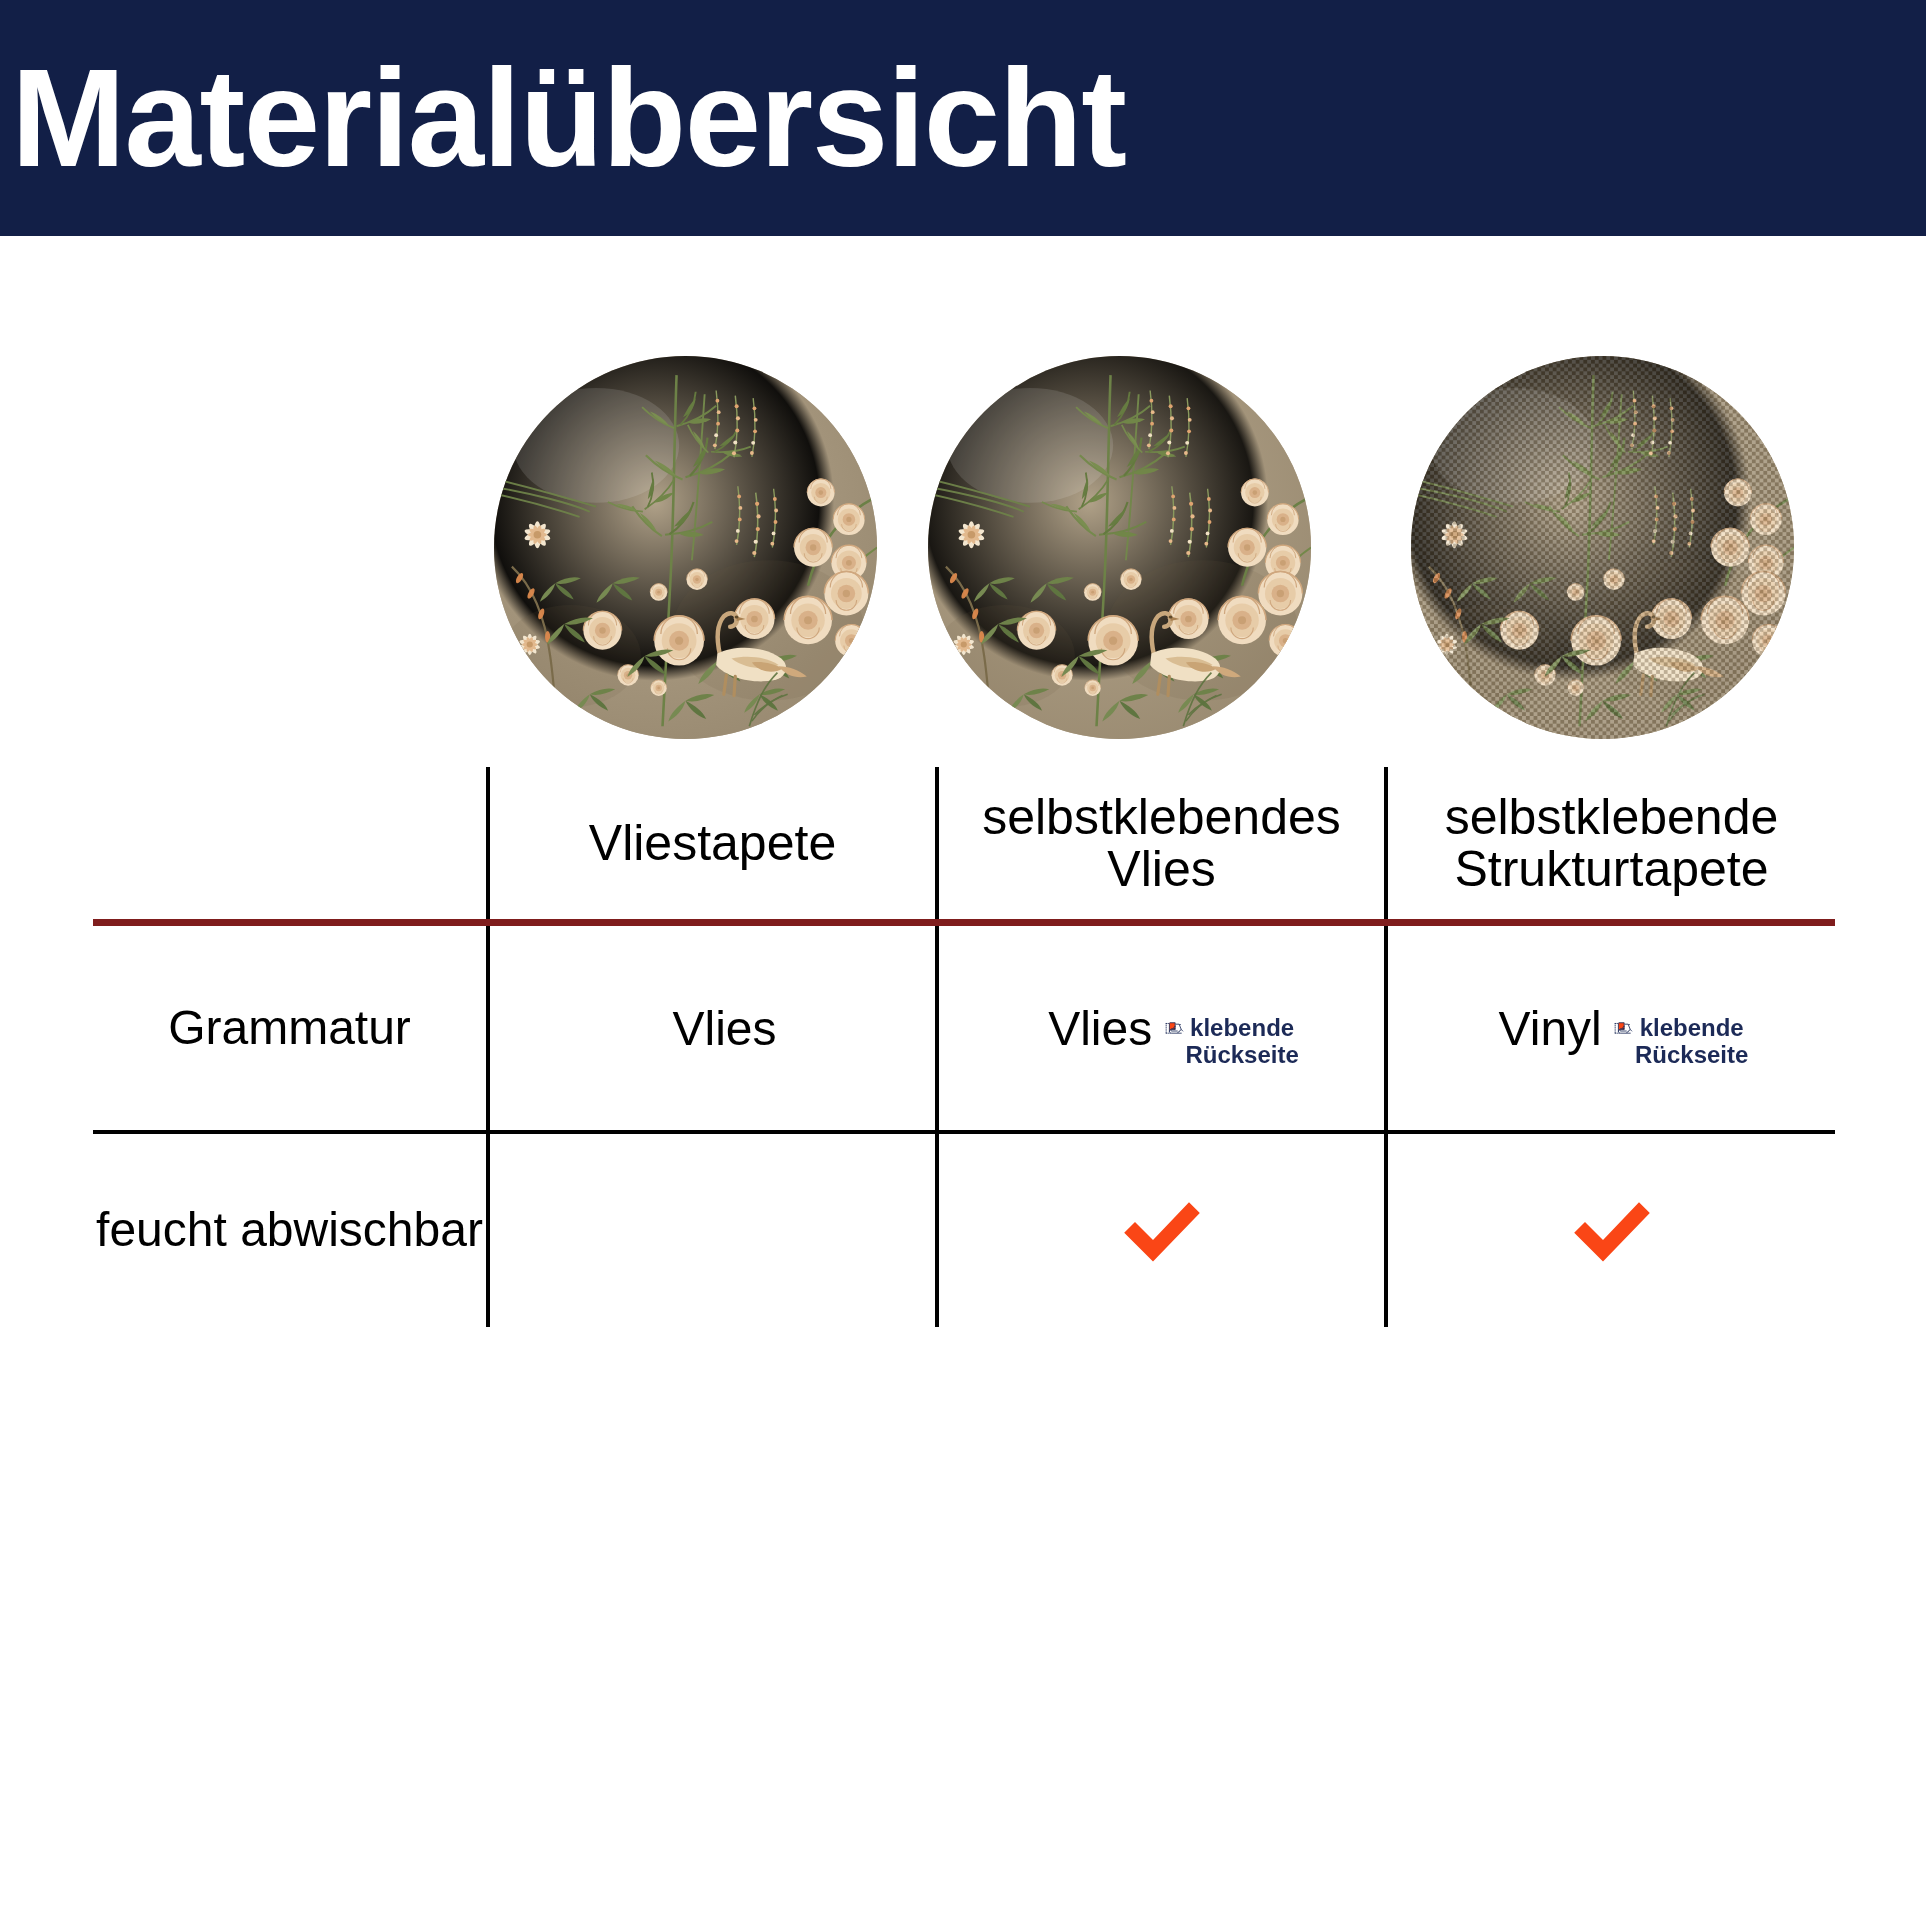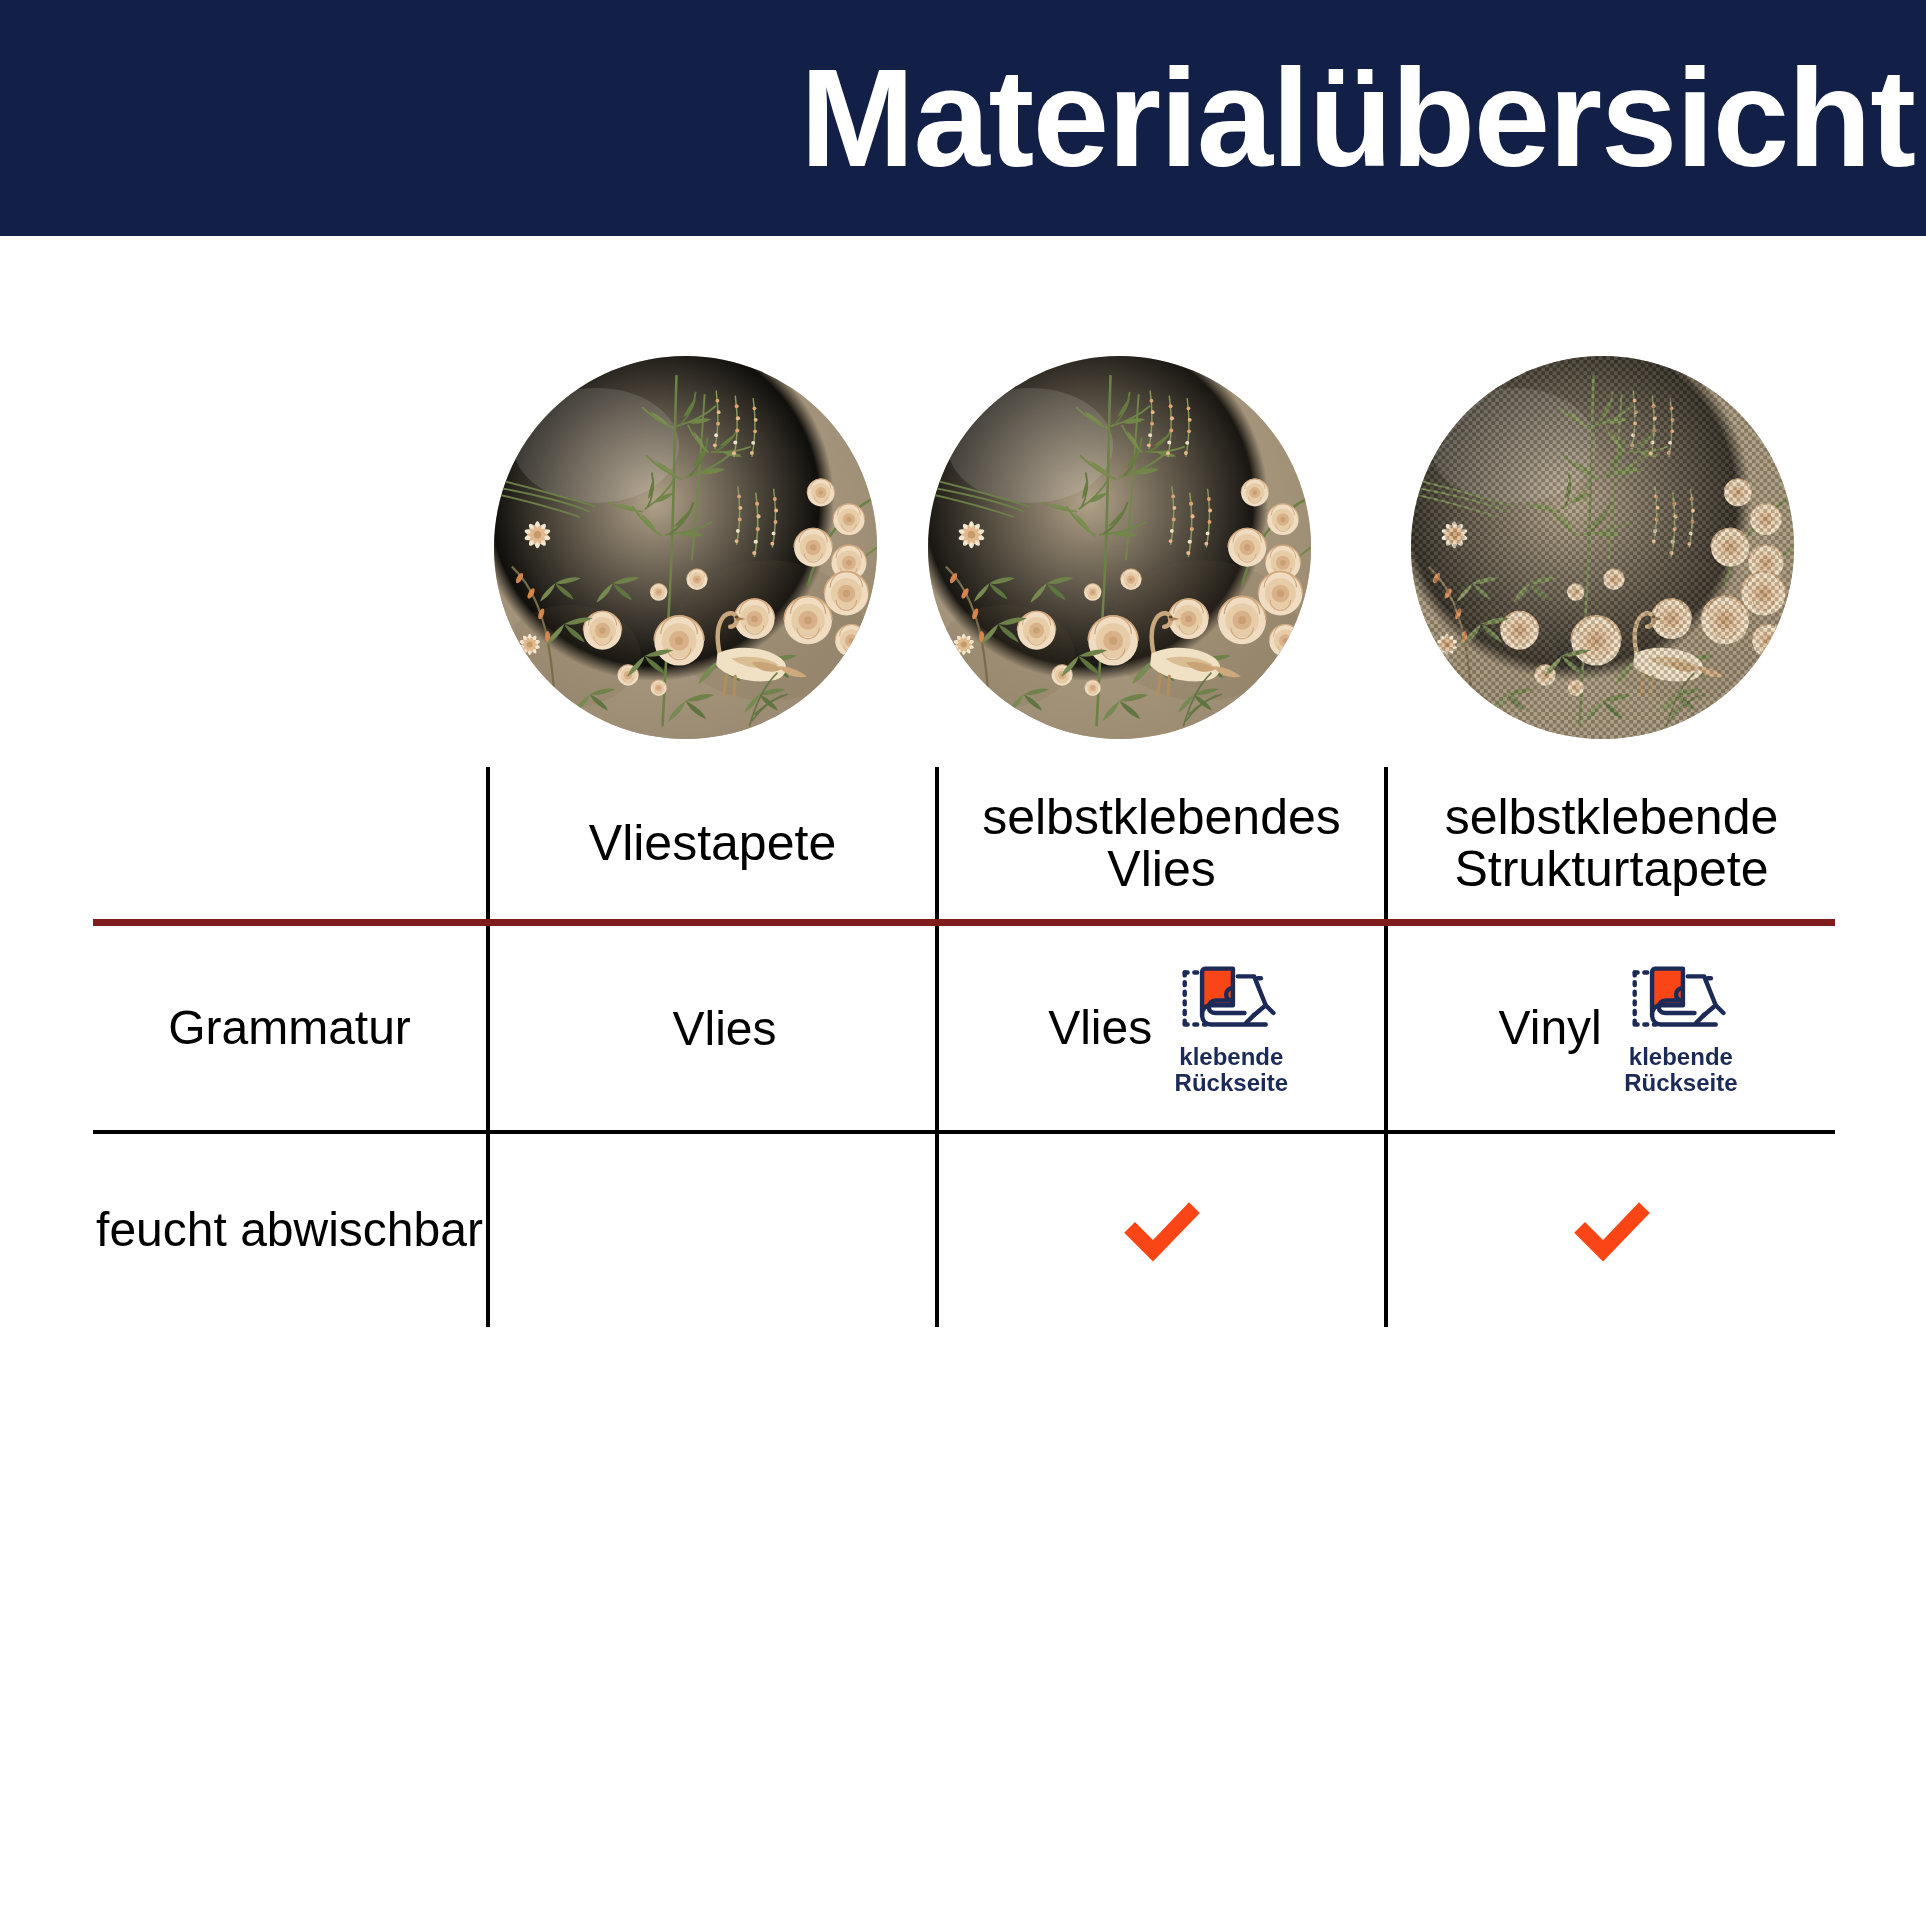--- a/index.html
+++ b/index.html
@@ -17,21 +17,21 @@
 
   
   #header-banner {
     position: absolute;
     left: 0; top: 0;
     width: 1926px;
     height: 236px;
     background: #121f47;
     display: flex;
     align-items: center;
-    justify-content: flex-end;
+    justify-content: flex-start;
   }
   #page-title {
     color: #ffffff;
     font-family: "Liberation Sans", sans-serif;
     font-weight: bold;
     font-size: 140px;
     line-height: 1;
     letter-spacing: -1.3px;
     white-space: nowrap;
     transform: scaleX(0.98);
@@ -130,22 +130,21 @@
     align-items: center;
     justify-content: center;
     gap: 11.6px;
     padding-left: 24px;
   }
   .material-cell-inner .mat-word { font-size: 48px; }
 
   
   .sticky-badge {
     display: flex;
-    flex-direction: column;
-    align-items: center;
+    align-items: flex-end;
     width: 135px;
     flex: 0 0 auto;
   }
   .sticky-badge .badge-glyph {
     width: 116px;
     height: 81px;
     display: block;
   }
   .sticky-badge .badge-caption {
     color: #1c2a57;

